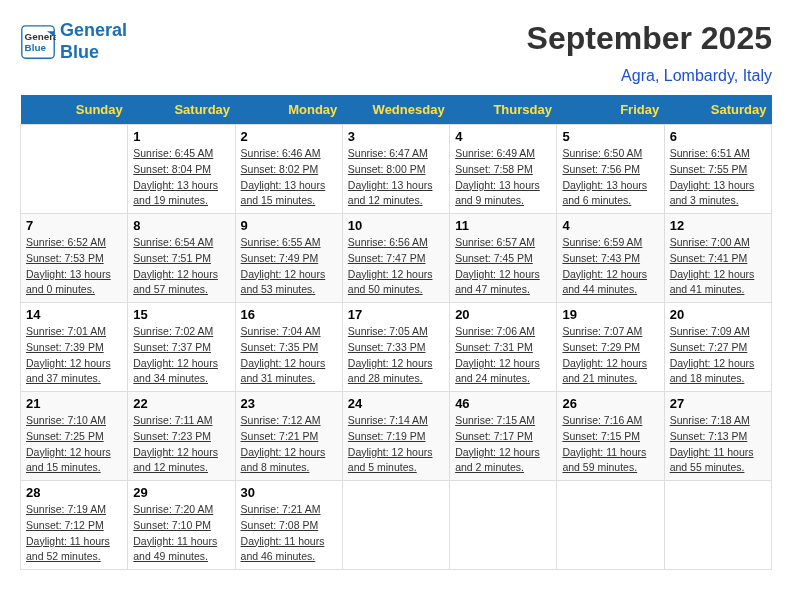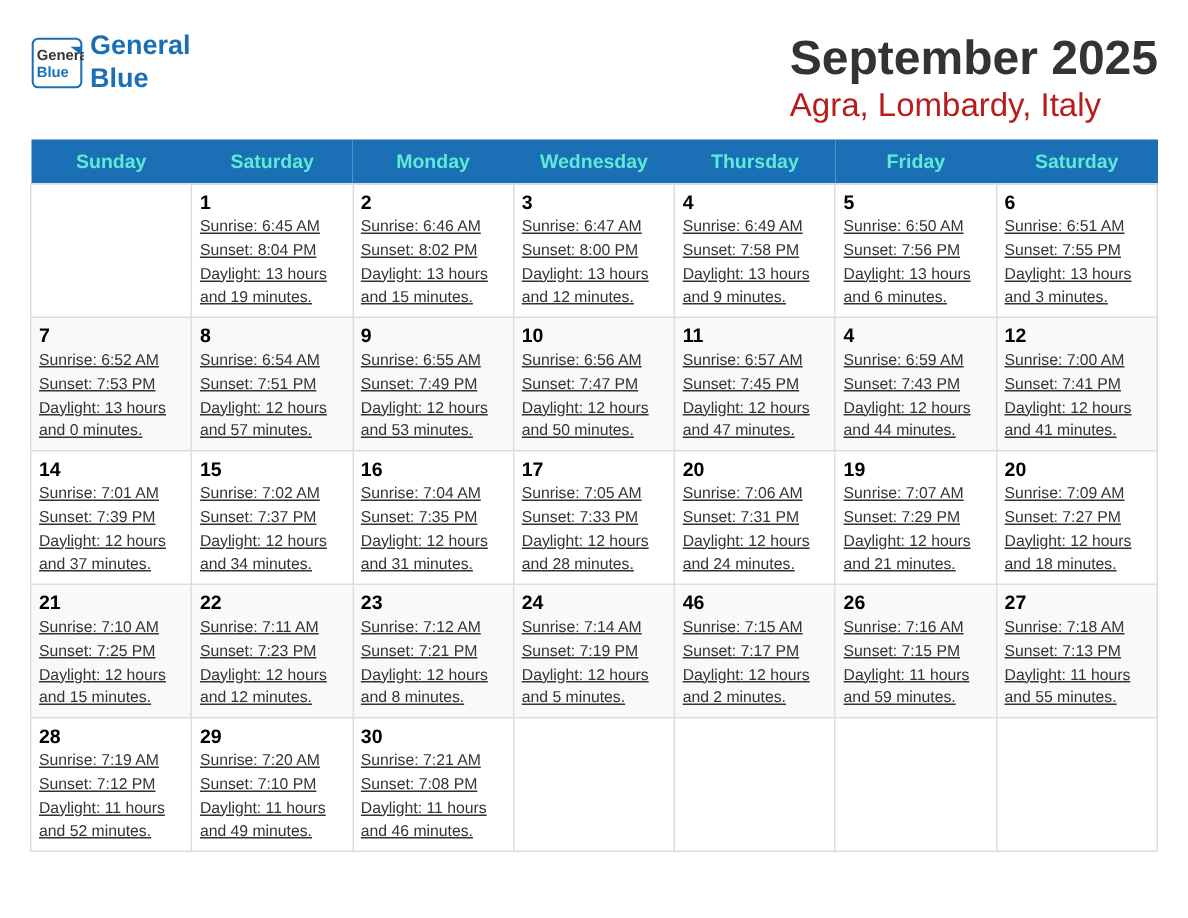--- a/index.html
+++ b/index.html
@@ -28,40 +28,42 @@
     }
     .logo-text span {
       color: #1a6fb5;
     }
     .logo-icon {
       width: 36px;
       height: 36px;
       margin-right: 4px;
     }
     .title-section {
+      text-align: right;
     }
     .month-title {
       font-size: 32px;
       font-weight: bold;
       color: #333;
     }
     .location-title {
-      font-size: 22px;
-      color: #b91c1c;
+      font-size: 16px;
+      color: #1d4ed8;
+      margin-top: 10px;
     }
     table {
       width: 100%;
       border-collapse: collapse;
       font-size: 11px;
     }
     thead th {
       background-color: #1a6fb5;
-      color: #5eead4;
+      color: #fde047;
       padding: 7px 5px;
-      text-align: center;
+      text-align: right;
       font-size: 13px;
       font-weight: bold;
     }
     tbody td {
       border: 1px solid #ddd;
       padding: 4px 5px;
       vertical-align: top;
       width: 107px;
       min-height: 80px;
     }

